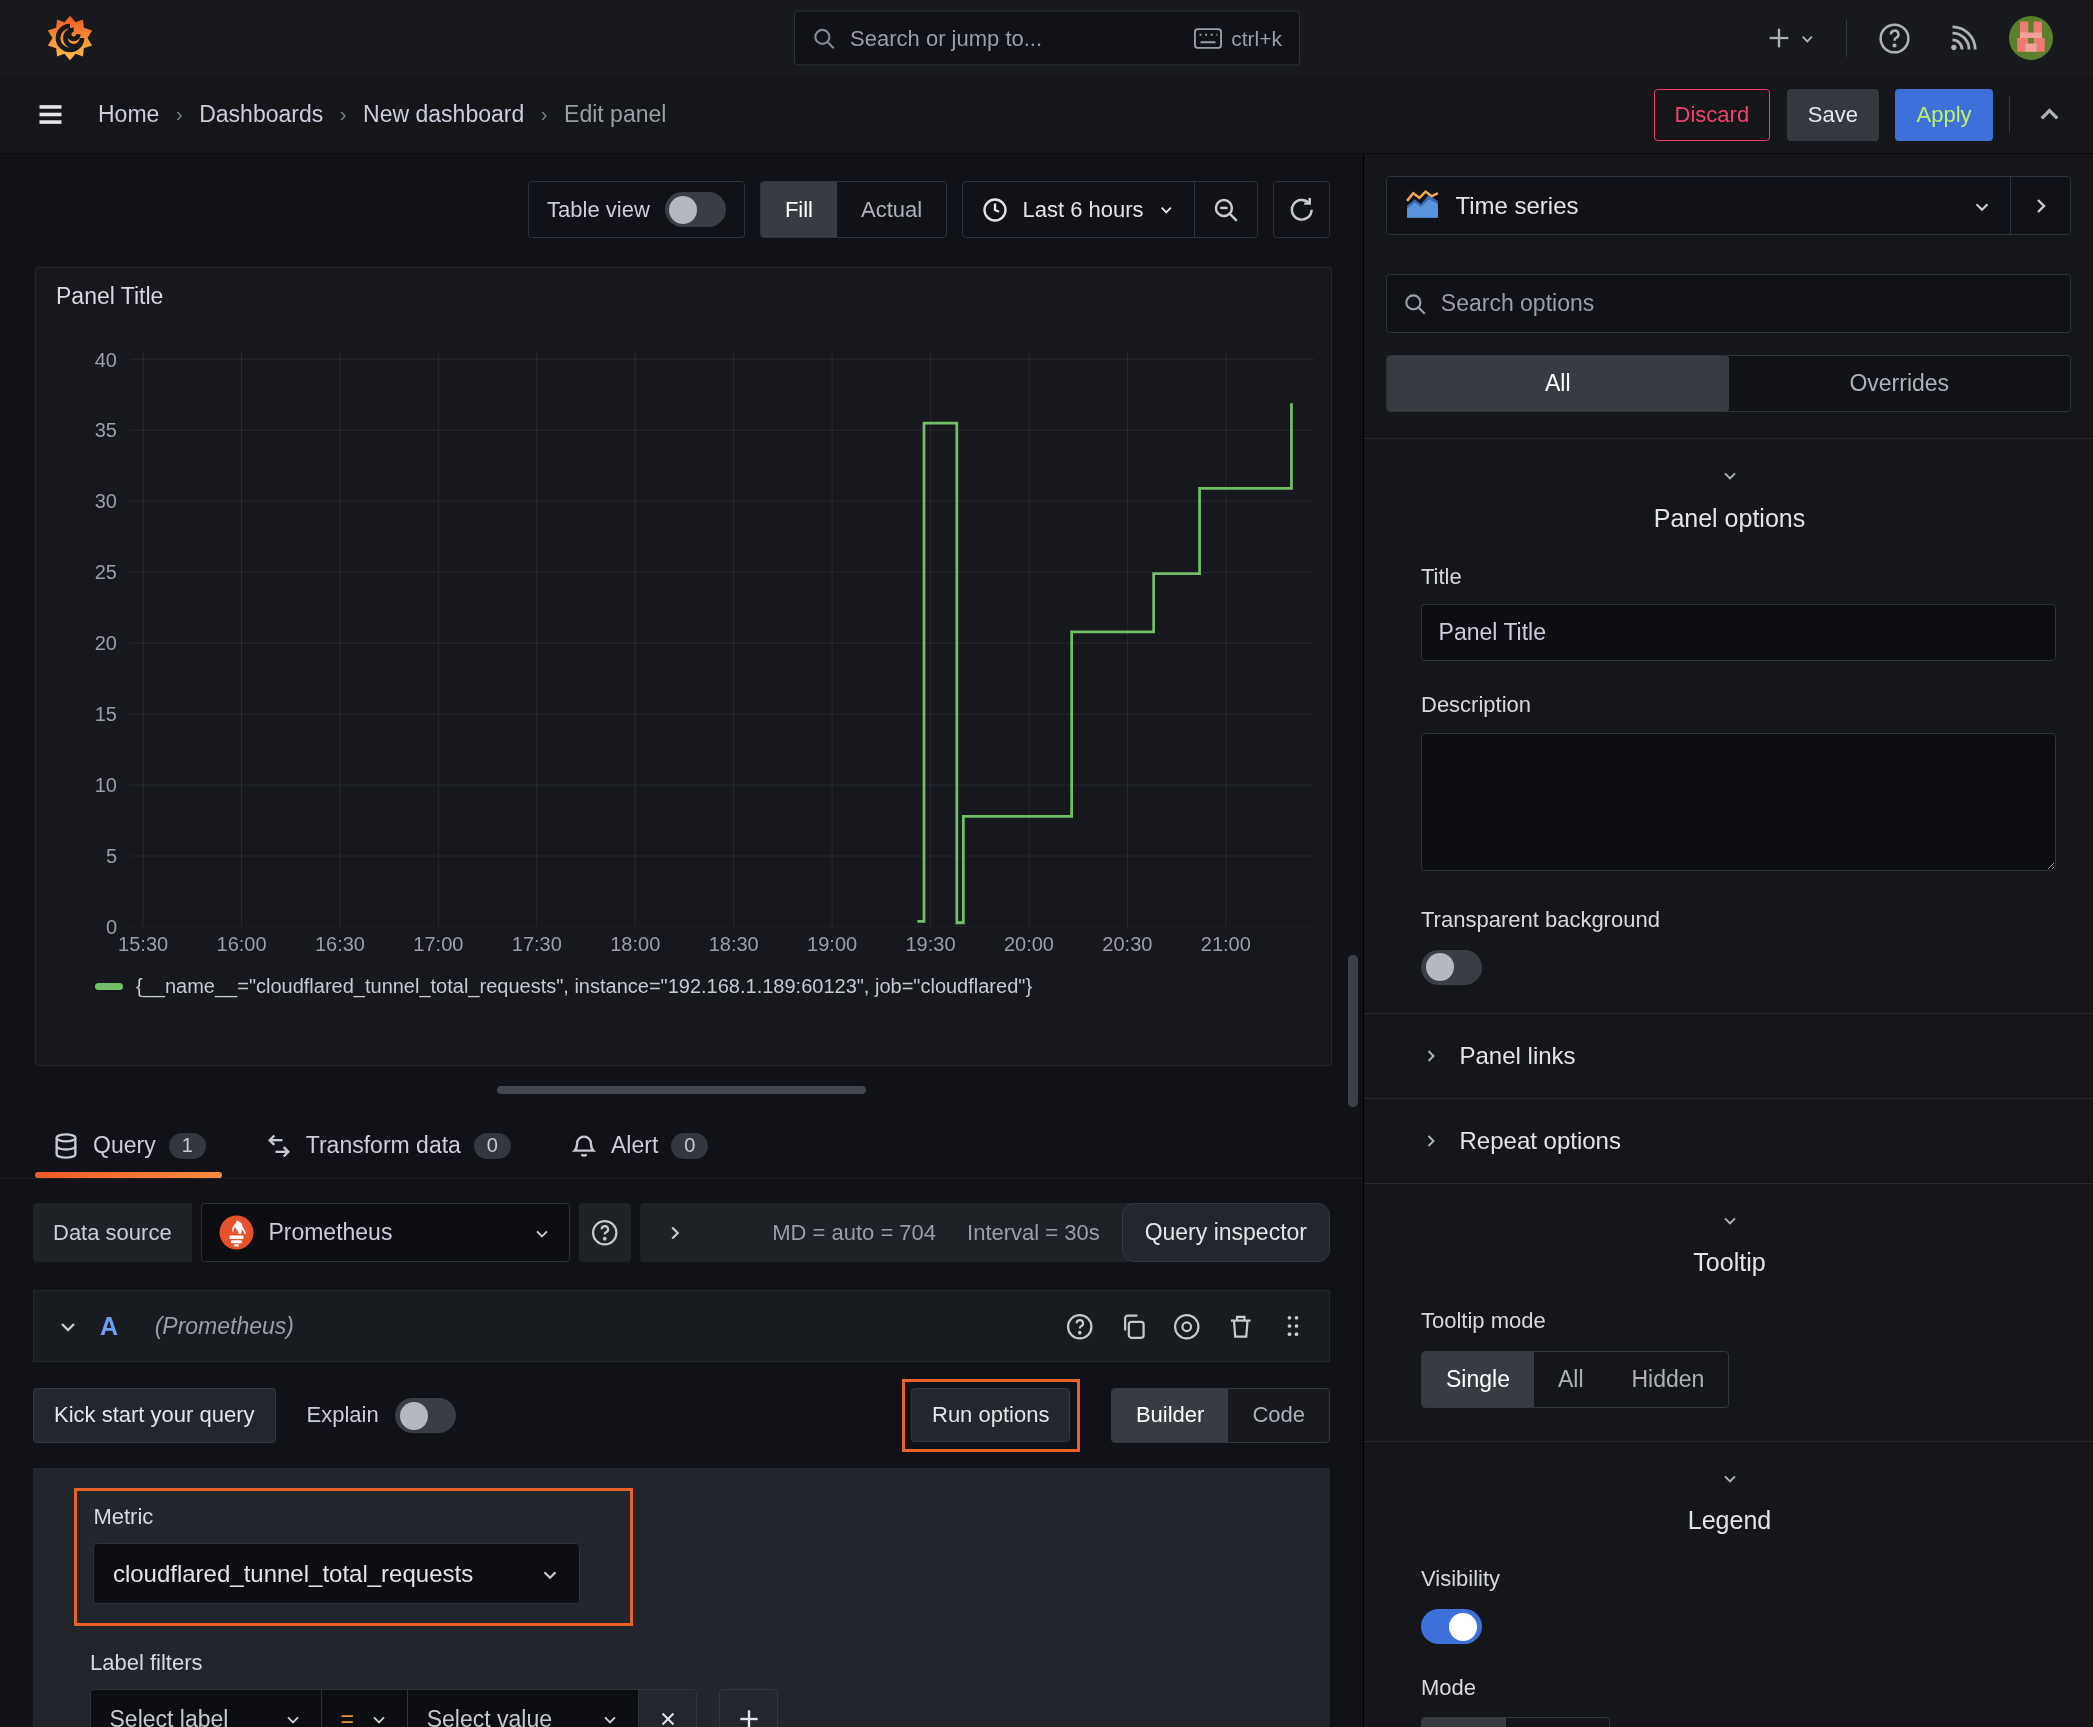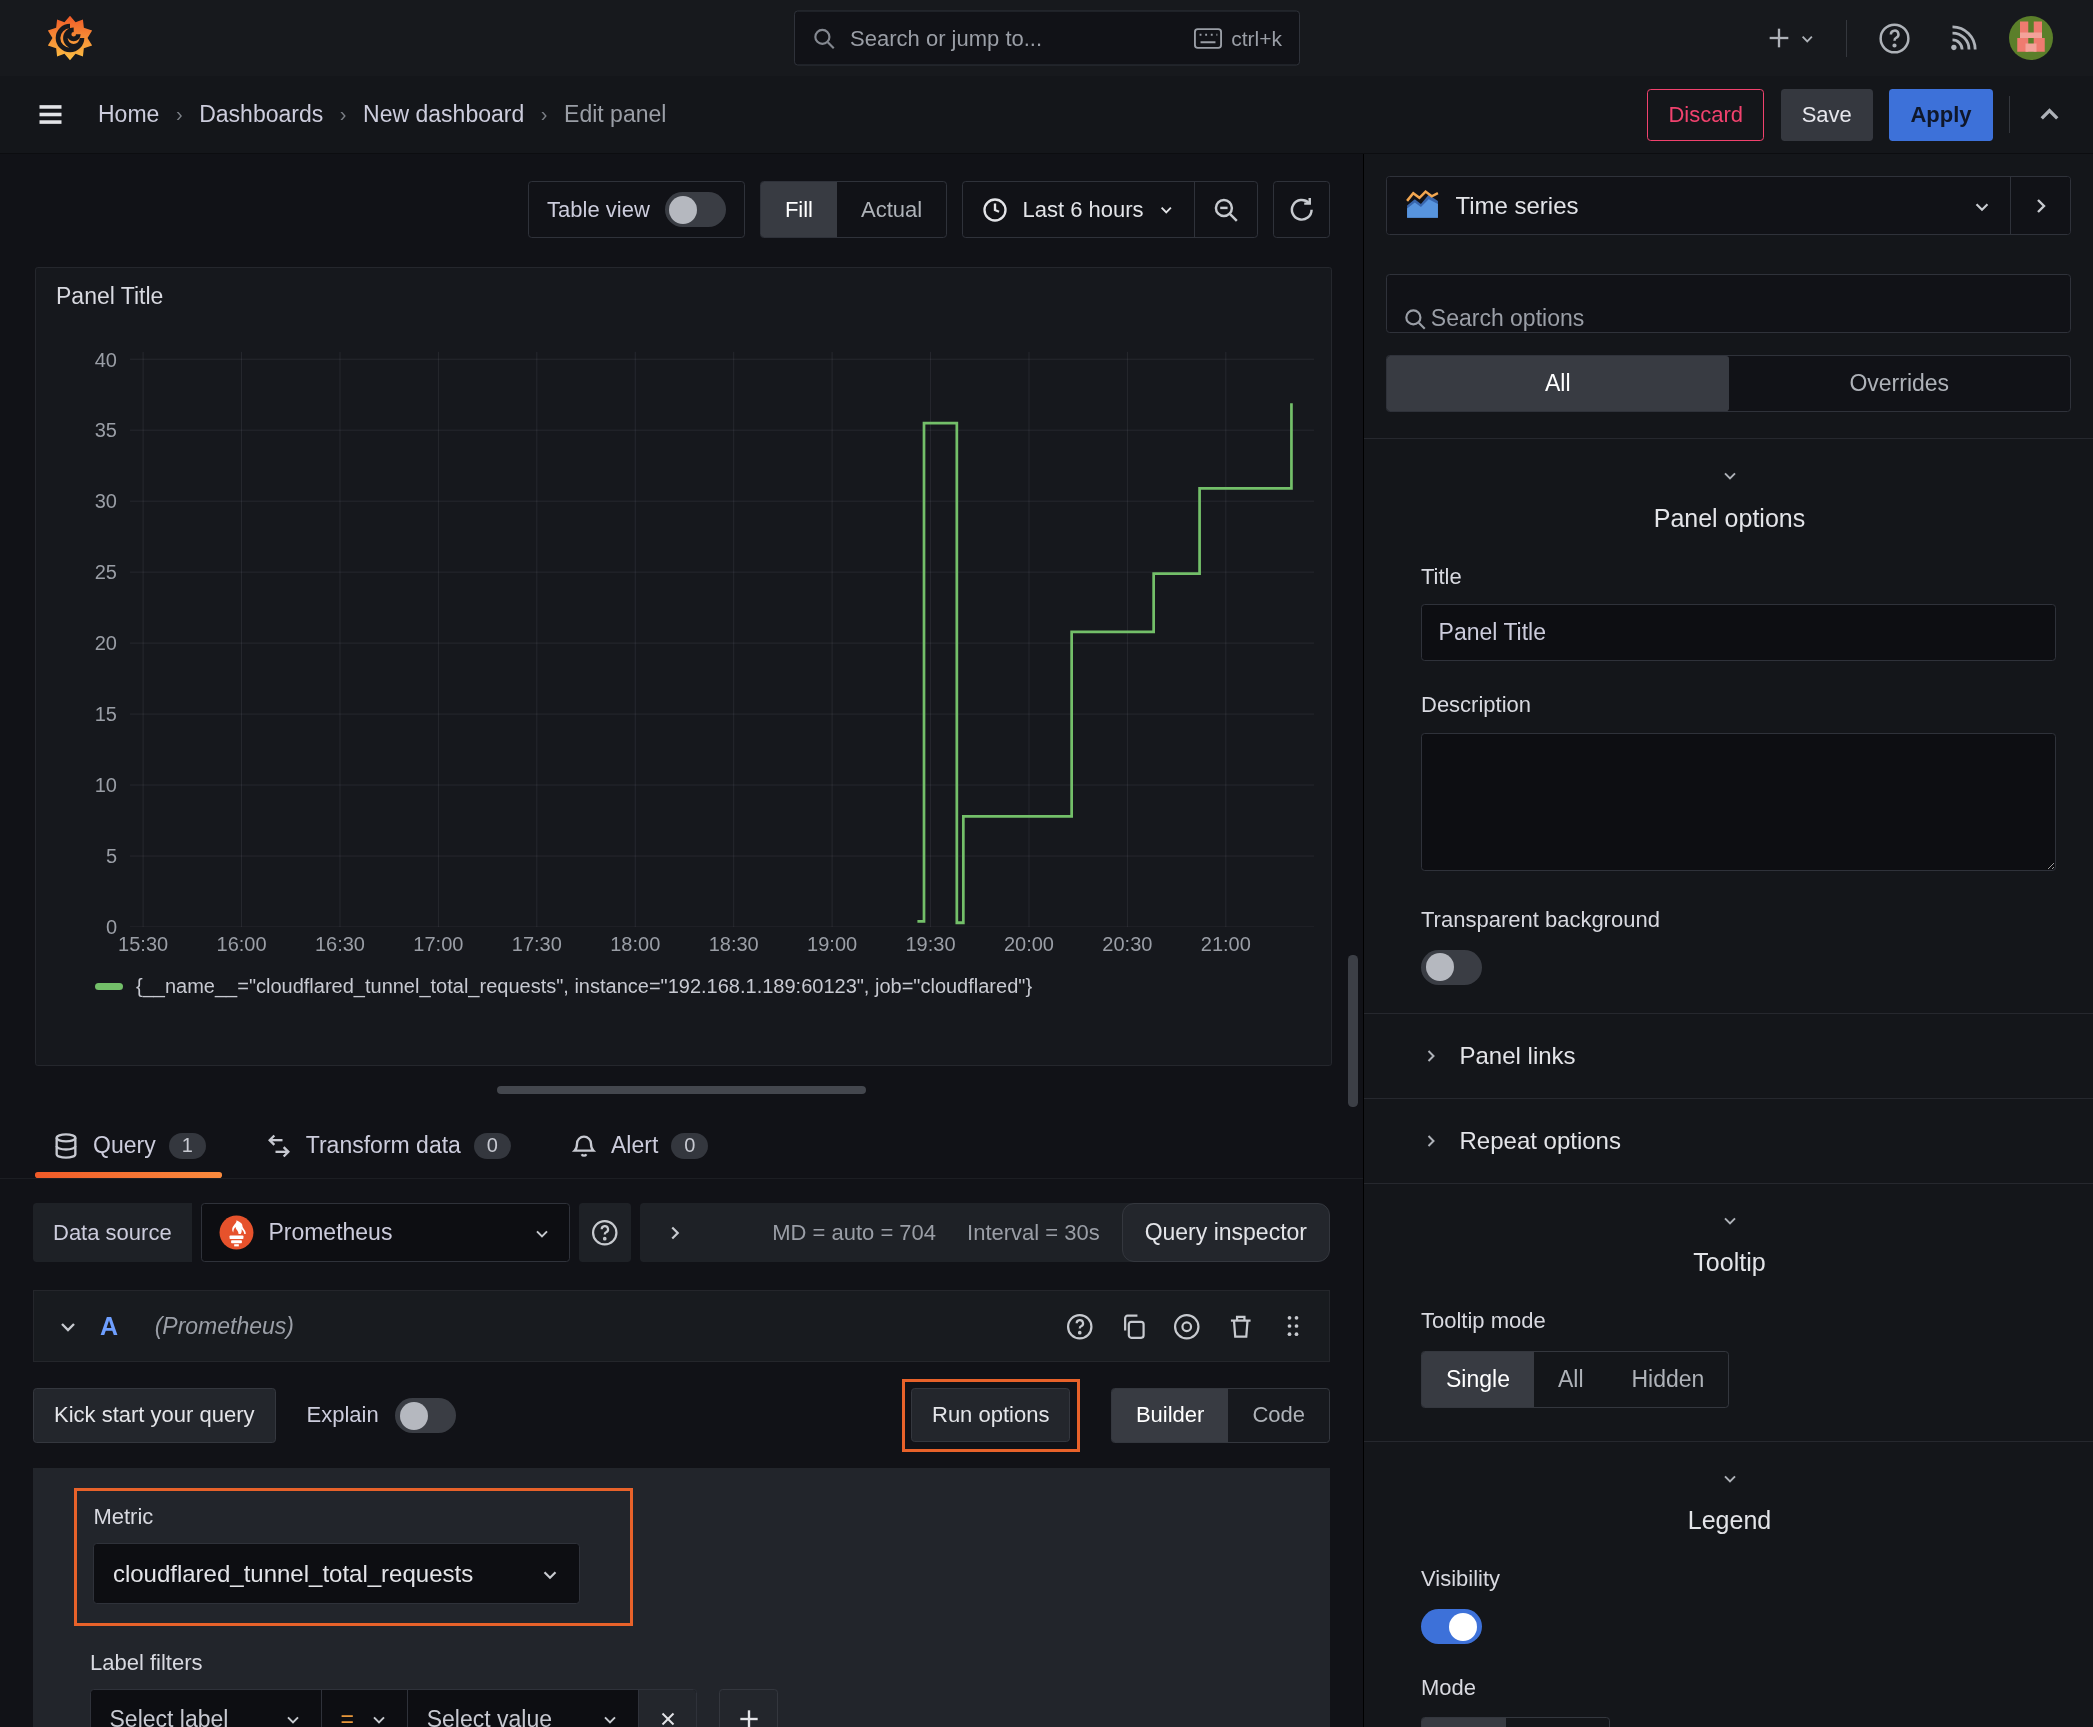--- a/index.html
+++ b/index.html
@@ -25,21 +25,21 @@
   
   .navbar{height:78px;background:#14161a;display:flex;align-items:center;padding:0 28px;border-bottom:0.9px solid #0c0d10;}
   .crumbs{display:flex;align-items:center;gap:16.6px;margin-left:26px;font-size:23px;}
   .crumb{color:#ccccdc;cursor:pointer;}
   .crumb.current{color:#9a9ea6;cursor:default;}
   .crumb-sep{color:#7c8087;font-size:20px;}
   .nav-actions{margin-left:auto;display:flex;align-items:center;gap:16.6px;}
   .btn{border-radius:3.7px;font-size:22px;height:52px;display:inline-flex;align-items:center;padding:0 20px;cursor:pointer;border:0.9px solid transparent;}
   .btn-discard{background:transparent;border:0.9px solid #f1426e;color:#f1426e;}
   .btn-save{background:#35383f;color:#e6e6ec;}
-  .btn-apply{background:#3d71d9;color:#0f172a;font-weight:bold;}
+  .btn-apply{background:#3d71d9;color:#bef264;}
   .collapse-btn{color:#aeb2b8;background:none;border:none;margin-left:7.4px;cursor:pointer;}
 
   
   .content{display:flex;height:1574px;position:relative;}
   .left-col{width:1363px;position:relative;overflow:hidden;}
   .right-col{flex:1;background:#14161a;border-left:0.9px solid #000;overflow:hidden;padding-bottom:18.5px;}
 
   
   .panel-toolbar{display:flex;justify-content:flex-end;align-items:center;gap:14.8px;padding:22px 33px 0 33px;height:89px;}
   .ctrl{border:0.9px solid #2f323a;border-radius:3.7px;background:#111217;display:flex;align-items:center;height:57px;}
@@ -116,21 +116,21 @@
   .lf-select{display:flex;align-items:center;gap:14.8px;padding:0 18.5px;border-right:0.9px solid #2f323a;color:#c7c9d1;font-size:23px;cursor:pointer;}
   .lf-op{color:#e8973a;}
   .lf-x{width:57px;display:flex;align-items:center;justify-content:center;background:#23262c;color:#e3e4e8;font-size:24px;cursor:pointer;}
   .add-btn{width:59px;height:61px;background:#23262c;border:0.9px solid #34373e;border-radius:3.7px;color:#e3e4e8;font-size:28px;display:flex;align-items:center;justify-content:center;cursor:pointer;}
 
   
   .viz-picker-row{display:flex;margin:22px 22px 0 22px;height:59px;border:0.9px solid #2f323a;border-radius:3.7px;overflow:hidden;}
   .viz-picker{flex:1;background:#111217;display:flex;align-items:center;gap:14.8px;padding:0 16.6px;cursor:pointer;border-right:0.9px solid #2f323a;}
   .viz-picker .vname{flex:1;font-size:24px;color:#e3e4e8;}
   .viz-expand{width:59px;background:#111217;display:flex;align-items:center;justify-content:center;color:#c7cacf;cursor:pointer;}
-  .opt-search{margin:39px 22px 0 22px;height:59px;background:#111217;border:0.9px solid #2f323a;border-radius:3.7px;display:flex;align-items:flex-end;gap:3px;padding:0 14.8px;color:#9a9ea6;}
+  .opt-search{margin:39px 22px 0 22px;height:59px;background:#111217;border:0.9px solid #2f323a;border-radius:3.7px;display:flex;align-items:center;gap:13px;padding:0 14.8px;color:#9a9ea6;}
   .opt-search input{background:none;border:none;outline:none;color:#ccccdc;font-size:23px;flex:1;font-family:inherit;}
   .opt-search input::placeholder{color:#9a9ea6;}
   .ov-tabs{margin:22px 22px 0 22px;height:57px;border:0.9px solid #2f323a;border-radius:3.7px;display:flex;overflow:hidden;background:#111217;}
   .ov-tab{flex:1;display:flex;align-items:center;justify-content:center;font-size:23px;color:#aeb2b8;cursor:pointer;}
   .ov-tab.active{background:#383b42;color:#fff;border-radius:2.8px;}
   .sect-divider{border-top:0.9px solid #26282e;margin-top:26px;}
   .section-head{display:flex;align-items:center;gap:18.5px;padding:26px 22px 0 24px;font-size:25px;color:#e3e4e8;cursor:pointer;flex-direction:column;}
   .section-head .chev{color:#aeb2b8;}
   .sub{padding-left:57px;padding-right:37px;}
   .opt-label{font-size:22px;color:#d8d9e0;margin-top:31px;}

